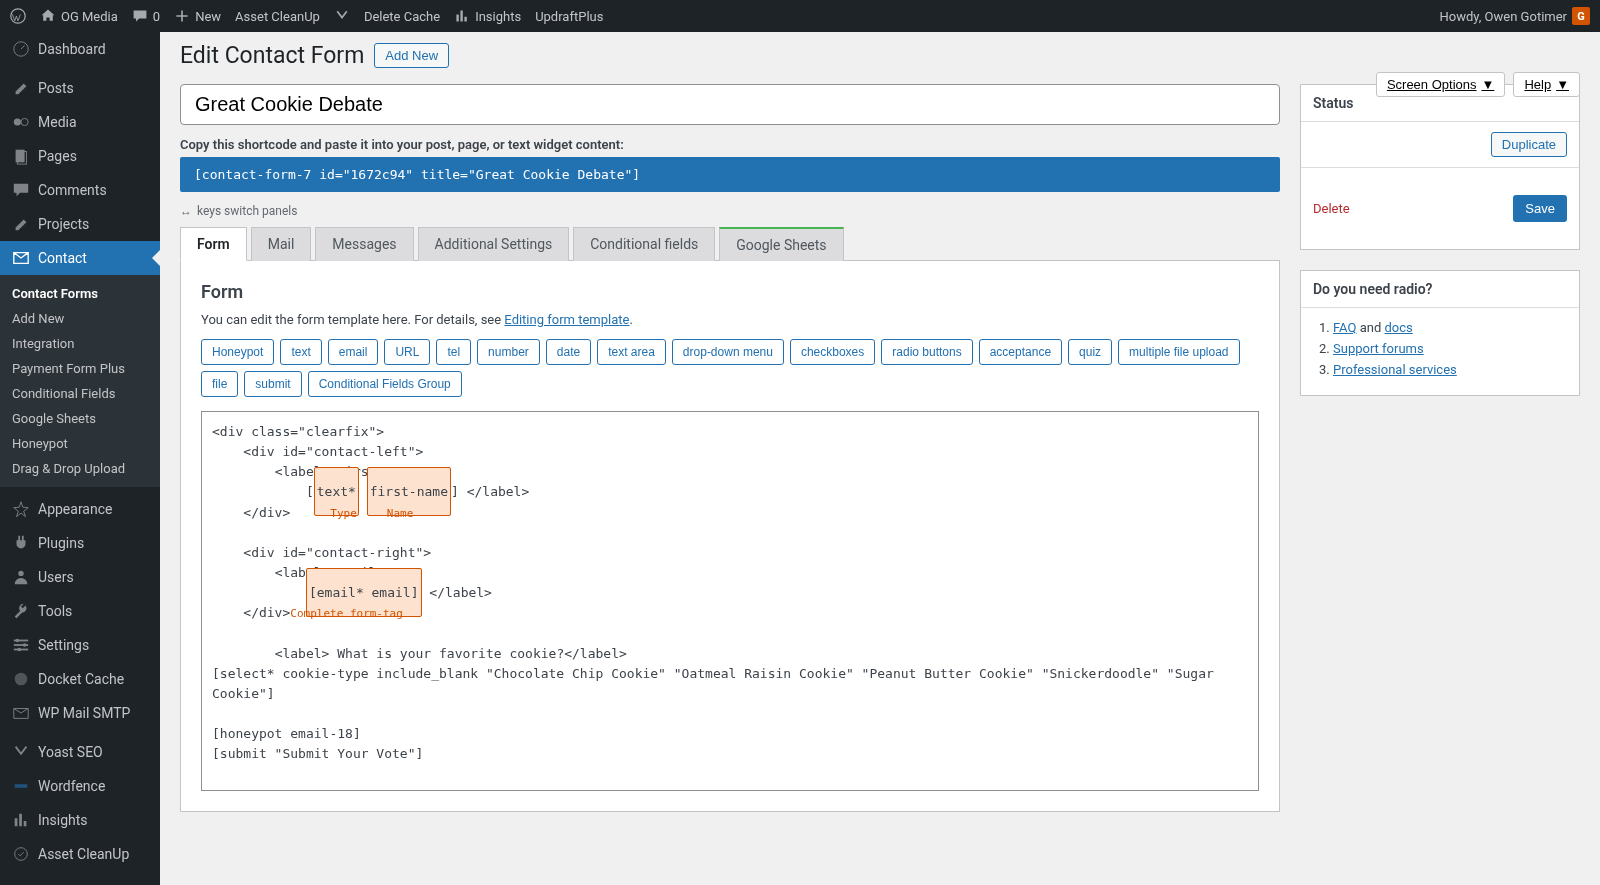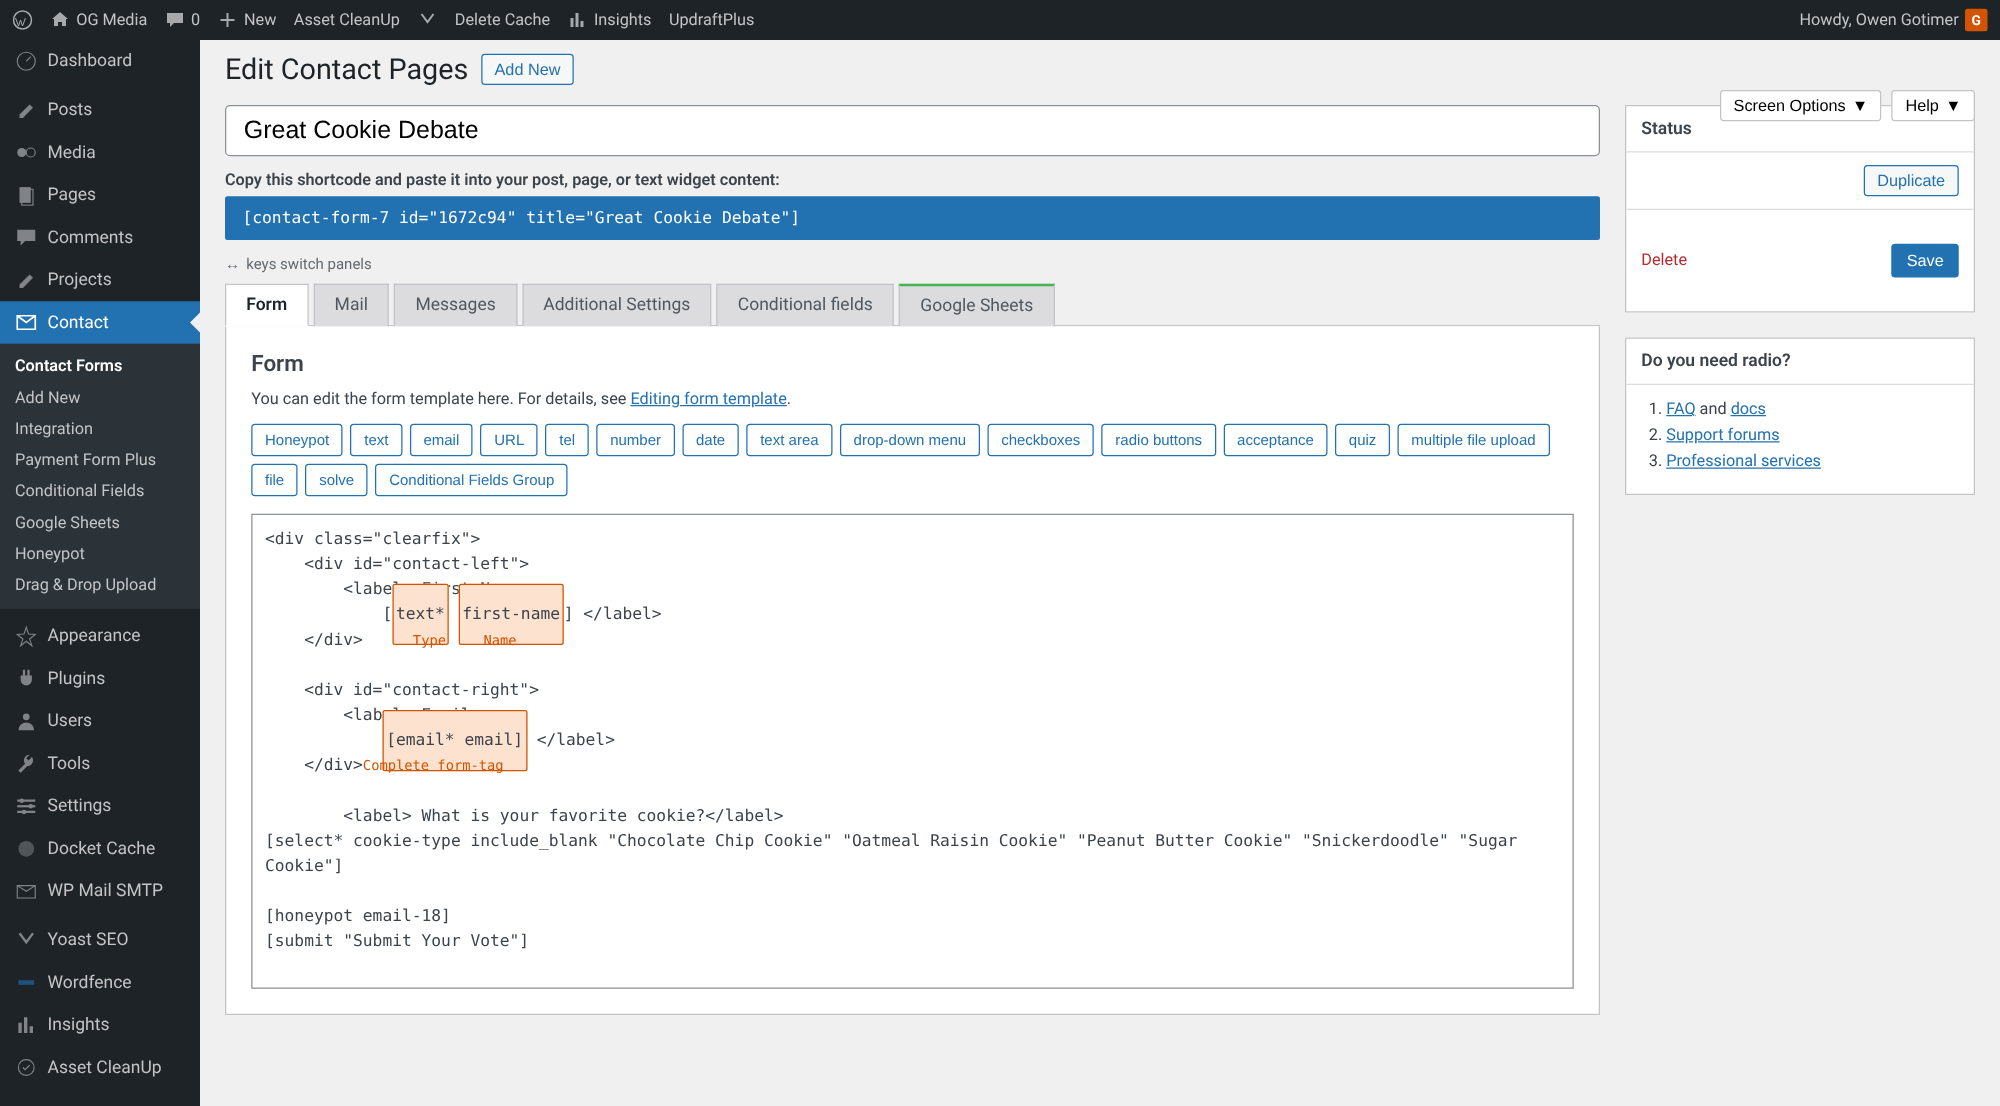--- a/index.html
+++ b/index.html
@@ -20,21 +20,21 @@
 .submenu { background: #2c3338; padding: 6px 0; }
 .submenu-item { padding: 5px 12px; font-size: 13px; color: #c3c4c7; cursor: pointer; }
 .submenu-item.active { color: #fff; font-weight: 600; }
 .sep { height: 5px; }
 
 .main { flex: 1; padding: 10px 20px 20px 20px; min-width: 0; }
 .header-row { display: flex; align-items: center; gap: 10px; margin-bottom: 15px; }
 h1 { font-size: 23px; font-weight: 400; color: #1d2327; }
 .btn-outline { border: 1px solid #2271b1; color: #2271b1; background: #f6f7f7; padding: 4px 10px; border-radius: 3px; font-size: 13px; cursor: pointer; }
 .top-actions { position: absolute; right: 20px; top: 40px; display: flex; gap: 8px; }
-.dropdown-btn { border: 1px solid #c3c4c7; background: #fff; padding: 4px 10px; border-radius: 3px; font-size: 13px; cursor: pointer; display: flex; align-items: center; gap: 5px; }
+.dropdown-btn { border: 1px solid #c3c4c7; background: #fff; padding: 4px 10px; border-radius: 3px; font-size: 13px; cursor: pointer; display: flex; align-items: center; gap: 5px; text-decoration: underline; }
 
 .content-wrap { display: flex; gap: 20px; align-items: flex-start; }
 .content-main { flex: 1; min-width: 0; }
 .content-side { width: 280px; flex-shrink: 0; }
 
 .title-input { width: 100%; padding: 8px 14px; font-size: 20px; border: 1px solid #8c8f94; border-radius: 4px; background: #fff; margin-bottom: 12px; }
 .hint { font-size: 13px; font-weight: 600; color: #3c434a; margin-bottom: 5px; }
 .shortcode-bar { background: #2271b1; color: #fff; padding: 10px 14px; font-family: Menlo, Consolas, monospace; font-size: 13px; border-radius: 2px; margin-bottom: 12px; }
 .keys-hint { font-size: 12px; color: #646970; margin-bottom: 8px; display: flex; align-items: center; gap: 5px; }
 
@@ -254,21 +254,21 @@
       </div>
   </div>
 
   <div class="main" style="position:relative;">
     <div class="top-actions">
       <button class="dropdown-btn"><span>Screen Options</span> ▼</button>
       <button class="dropdown-btn"><span>Help</span> ▼</button>
     </div>
 
     <div class="header-row">
-      <h1>Edit Contact Pages</h1>
+      <h1>Edit Contact Form</h1>
       <button class="btn-outline">Add New</button>
     </div>
 
     <div class="content-wrap">
       <div class="content-main">
         <input class="title-input" value="Great Cookie Debate" style="">
         <div class="hint">Copy this shortcode and paste it into your post, page, or text widget content:</div>
         <div class="shortcode-bar">[contact-form-7 id="1672c94" title="Great Cookie Debate"]</div>
         <div class="keys-hint">
             <span>↔</span>
@@ -298,21 +298,21 @@
             <button class="tag-btn">number</button>
             <button class="tag-btn">date</button>
             <button class="tag-btn">text area</button>
             <button class="tag-btn">drop-down menu</button>
             <button class="tag-btn">checkboxes</button>
             <button class="tag-btn">radio buttons</button>
             <button class="tag-btn">acceptance</button>
             <button class="tag-btn">quiz</button>
             <button class="tag-btn">multiple file upload</button>
             <button class="tag-btn">file</button>
-            <button class="tag-btn">solve</button>
+            <button class="tag-btn">submit</button>
             <button class="tag-btn">Conditional Fields Group</button>
           </div>
 
           <div class="code-area"><span>&lt;div class="clearfix"&gt;</span>
 <span>    &lt;div id="contact-left"&gt;</span>
 <span>        &lt;label&gt; First Name</span>
 <span>            [</span><span class="hl">text*</span><span> </span><span class="hl">first-name</span><span>] &lt;/label&gt;</span>
 <span>    &lt;/div&gt;</span><span style="display:inline-block;width:40px"></span><span class="hl-label">Type</span><span style="display:inline-block;width:30px"></span><span class="hl-label">Name</span>
 
 <span>    &lt;div id="contact-right"&gt;</span>

